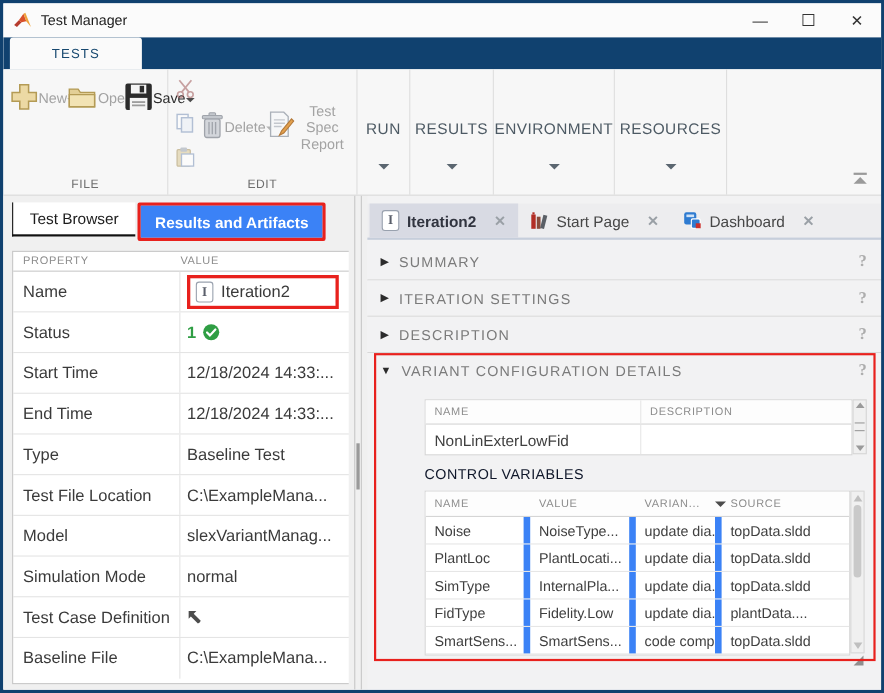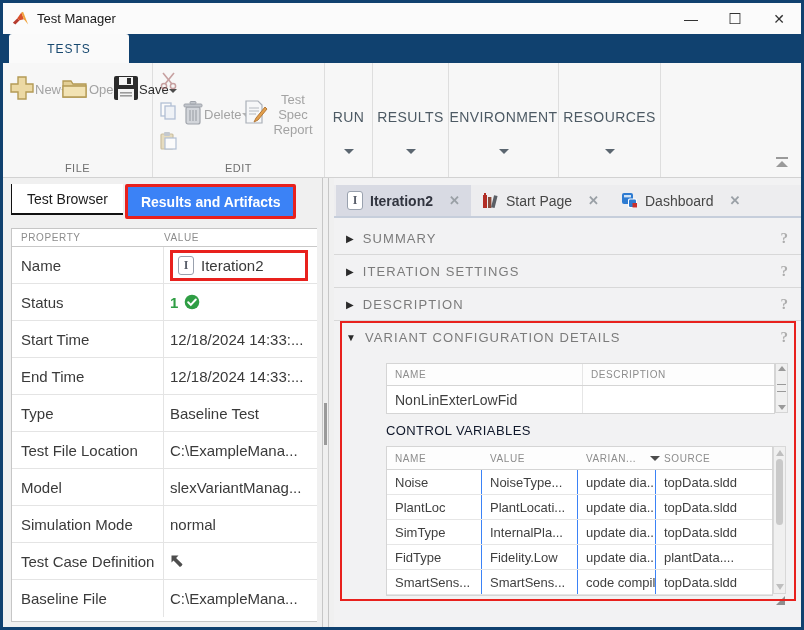--- a/index.html
+++ b/index.html
@@ -73,21 +73,21 @@
   .sections { position:absolute; top:44px; left:0; right:0; }
   .section-row { height:33px; border-bottom:1px solid #d8d8d8; display:flex; align-items:center; padding:0 12px; font-size:13px; color:#7b7b7b; letter-spacing:1.1px; background:#f2f2f3; }
   .sec-arrow { color:#2b2b2b; font-size:10px; margin-right:9px; letter-spacing:0; }
   .sec-help { margin-left:auto; color:#adadad; font-size:15px; font-weight:bold; font-family:"Liberation Serif", serif; }
   .variant-body { position:absolute; top:178px; left:0; right:0; bottom:0; }
 
   .vtable { position:absolute; background:#ffffff; border:1px solid #d5d5d5; }
   .vt-head { display:flex; border-bottom:1px solid #d5d5d5; align-items:center; background:#fdfdfd; }
   .vt-hcell { font-size:10px; color:#8c8c8c; letter-spacing:.6px; padding-left:8px; display:flex; align-items:center; align-self:stretch; }
   .vt-row { display:flex; border-bottom:1px solid #e6e6e6; }
-  .vt-cell { font-size:13px; color:#3f3f3f; padding-left:8px; display:flex; align-items:center; border-right:1px solid #3b82f6; overflow:hidden; white-space:nowrap; }
+  .vt-cell { font-size:13px; color:#3f3f3f; padding-left:8px; display:flex; align-items:center; border-right:6px solid #3b82f6; overflow:hidden; white-space:nowrap; }
   .vt-cell:last-child { border-right:none; }
   .sort-caret { width:0; height:0; border-left:5px solid transparent; border-right:5px solid transparent; border-top:5px solid #4c4c4c; margin-left:14px; }
 
   .cfg-table { left:52px; top:7px; width:389px; }
   .cfg-table .vt-head { height:22px; }
   .cfg-table .vt-row { height:27px; border-bottom:none; }
   .cfg-c1 { width:196px; border-right:1px solid #e6e6e6; }
   .cfg-c2 { flex:1; }
   .cfg-name { font-size:14px; }
 

